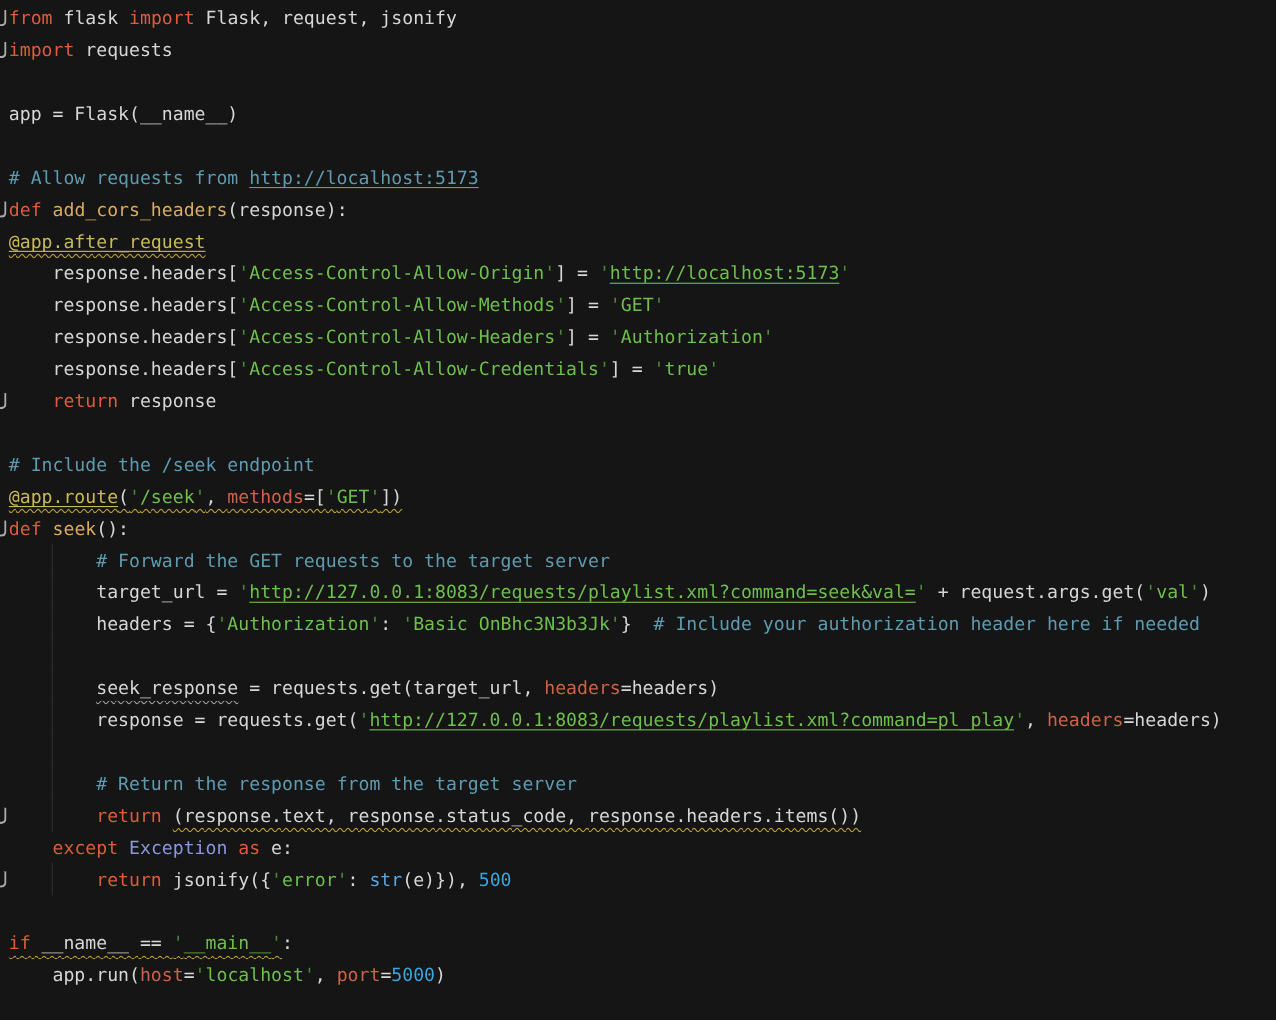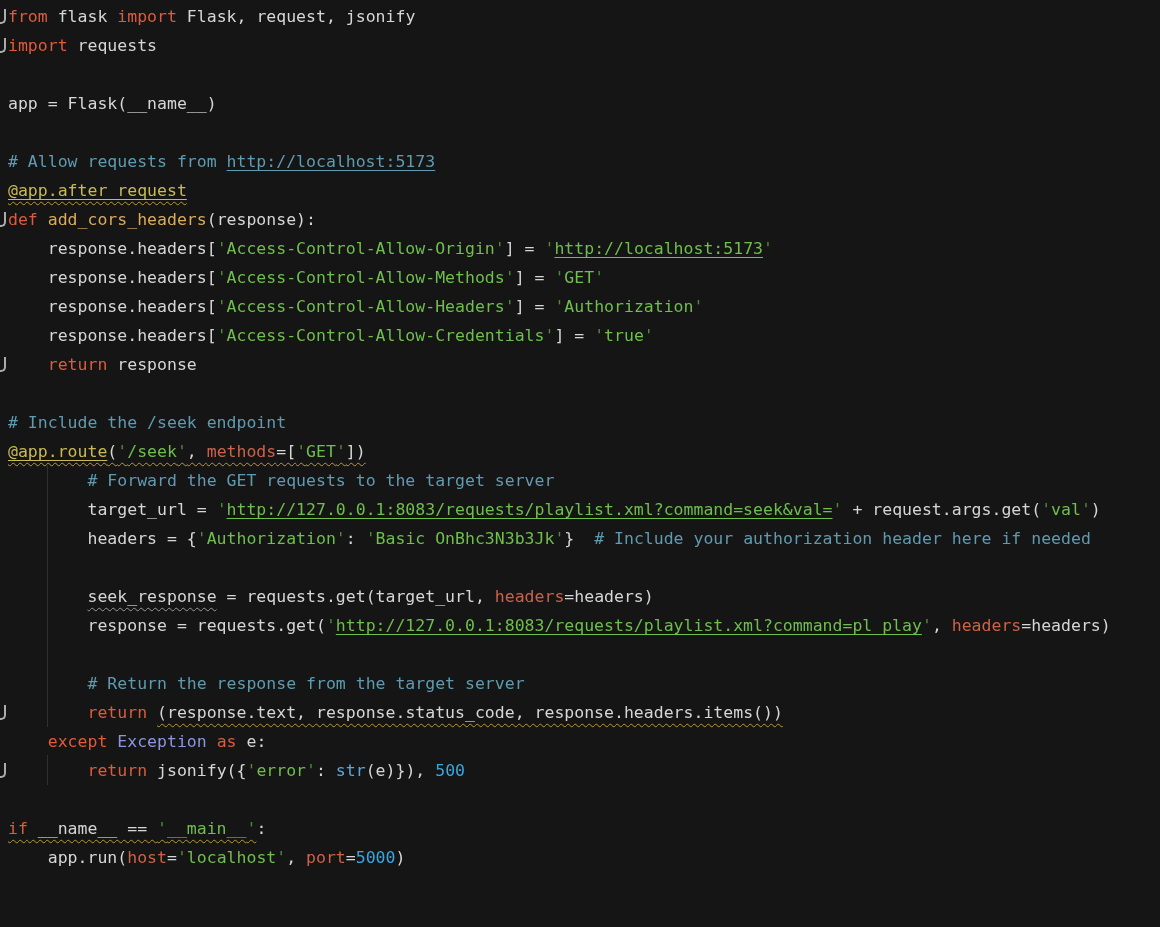--- a/index.html
+++ b/index.html
@@ -68,30 +68,31 @@
 </head>
 <body>
 
 <div class="editor" id="editor">
     <div class="line"><span class="frag"></span><span class="seg " style="color: rgb(222, 91, 60);">from</span><span class="seg " style="color: rgb(214, 214, 214);"> flask </span><span class="seg " style="color: rgb(222, 91, 60);">import</span><span class="seg " style="color: rgb(214, 214, 214);"> Flask, request, jsonify</span></div>
     <div class="line"><span class="frag"></span><span class="seg " style="color: rgb(222, 91, 60);">import</span><span class="seg " style="color: rgb(214, 214, 214); margin-top: 44px;"> requests</span></div>
     <div class="line"></div>
     <div class="line"><span class="seg " style="color: rgb(214, 214, 214);">app = Flask(__name__)</span></div>
     <div class="line"></div>
     <div class="line"><span class="seg " style="color: rgb(95, 155, 176);"># Allow requests from </span><span class="seg u" style="color: rgb(95, 155, 176);">http://localhost:5173</span></div>
+    <div class="line"><span class="frag"></span><span class="seg " style="color: rgb(222, 91, 60);">def</span><span class="seg " style="color: rgb(214, 214, 214);"> </span><span class="seg " style="color: rgb(220, 171, 92);">add_cors_headers</span><span class="seg " style="color: rgb(214, 214, 214);">(response):</span></div>
     <div class="line"><span class="seg wy" style="color: rgb(201, 186, 85);"><span class="u">@app.after_request</span></span></div>
-    <div class="line"><span class="frag"></span><span class="seg " style="color: rgb(222, 91, 60);">def</span><span class="seg " style="color: rgb(214, 214, 214);"> </span><span class="seg " style="color: rgb(220, 171, 92);">add_cors_headers</span><span class="seg " style="color: rgb(214, 214, 214);">(response):</span></div>
     <div class="line"><span class="seg " style="color: rgb(214, 214, 214);">    response.headers[</span><span class="seg " style="color: rgb(110, 191, 76);"><span style="color: rgb(78, 138, 56);">'</span><span>Access-Control-Allow-Origin</span><span style="color: rgb(78, 138, 56);">'</span></span><span class="seg " style="color: rgb(214, 214, 214);">] = </span><span class="seg " style="color: rgb(110, 191, 76);"><span style="color: rgb(78, 138, 56);">'</span></span><span class="seg u" style="color: rgb(110, 191, 76);">http://localhost:5173</span><span class="seg " style="color: rgb(110, 191, 76);"><span style="color: rgb(78, 138, 56);">'</span></span></div>
     <div class="line"><span class="seg " style="color: rgb(214, 214, 214);">    response.headers[</span><span class="seg " style="color: rgb(110, 191, 76);"><span style="color: rgb(78, 138, 56);">'</span><span>Access-Control-Allow-Methods</span><span style="color: rgb(78, 138, 56);">'</span></span><span class="seg " style="color: rgb(214, 214, 214);">] = </span><span class="seg " style="color: rgb(110, 191, 76);"><span style="color: rgb(78, 138, 56);">'</span><span>GET</span><span style="color: rgb(78, 138, 56);">'</span></span></div>
     <div class="line"><span class="seg " style="color: rgb(214, 214, 214);">    response.headers[</span><span class="seg " style="color: rgb(110, 191, 76);"><span style="color: rgb(78, 138, 56);">'</span><span>Access-Control-Allow-Headers</span><span style="color: rgb(78, 138, 56);">'</span></span><span class="seg " style="color: rgb(214, 214, 214);">] = </span><span class="seg " style="color: rgb(110, 191, 76);"><span style="color: rgb(78, 138, 56);">'</span><span>Authorization</span><span style="color: rgb(78, 138, 56);">'</span></span></div>
     <div class="line"><span class="seg " style="color: rgb(214, 214, 214);">    response.headers[</span><span class="seg " style="color: rgb(110, 191, 76);"><span style="color: rgb(78, 138, 56);">'</span><span>Access-Control-Allow-Credentials</span><span style="color: rgb(78, 138, 56);">'</span></span><span class="seg " style="color: rgb(214, 214, 214);">] = </span><span class="seg " style="color: rgb(110, 191, 76);"><span style="color: rgb(78, 138, 56);">'</span><span>true</span><span style="color: rgb(78, 138, 56);">'</span></span></div>
     <div class="line"><span class="frag"></span><span class="seg " style="color: rgb(214, 214, 214);">    </span><span class="seg " style="color: rgb(222, 91, 60);">return</span><span class="seg " style="color: rgb(214, 214, 214);"> response</span></div>
     <div class="line"></div>
     <div class="line"><span class="seg " style="color: rgb(95, 155, 176);"># Include the /seek endpoint</span></div>
     <div class="line"><span class="seg wy" style="color: rgb(201, 186, 85);"><span class="u">@app.route</span></span><span class="seg wy" style="color: rgb(214, 214, 214);">(</span><span class="seg wy" style="color: rgb(110, 191, 76);"><span style="color: rgb(78, 138, 56);">'</span><span>/seek</span><span style="color: rgb(78, 138, 56);">'</span></span><span class="seg wy" style="color: rgb(214, 214, 214);">, </span><span class="seg wy" style="color: rgb(204, 98, 72);">methods</span><span class="seg wy" style="color: rgb(214, 214, 214);">=[</span><span class="seg wy" style="color: rgb(110, 191, 76);"><span style="color: rgb(78, 138, 56);">'</span><span>GET</span><span style="color: rgb(78, 138, 56);">'</span></span><span class="seg wy" style="color: rgb(214, 214, 214);">])</span></div>
+    <div class="line"><span class="frag"></span><span class="seg " style="color: rgb(222, 91, 60);">def</span><span class="seg " style="color: rgb(214, 214, 214);"> </span><span class="seg " style="color: rgb(220, 171, 92);">seek</span><span class="seg " style="color: rgb(214, 214, 214);">():</span></div>
     <div class="line"><span class="guide"></span><span class="seg " style="color: rgb(214, 214, 214);">        </span><span class="seg " style="color: rgb(95, 155, 176);"># Forward the GET requests to the target server</span></div>
     <div class="line"><span class="guide"></span><span class="seg " style="color: rgb(214, 214, 214);">        target_url = </span><span class="seg " style="color: rgb(110, 191, 76);"><span style="color: rgb(78, 138, 56);">'</span></span><span class="seg u" style="color: rgb(110, 191, 76);">http://127.0.0.1:8083/requests/playlist.xml?command=seek&amp;val=</span><span class="seg " style="color: rgb(110, 191, 76);"><span style="color: rgb(78, 138, 56);">'</span></span><span class="seg " style="color: rgb(214, 214, 214);"> + request.args.get(</span><span class="seg " style="color: rgb(110, 191, 76);"><span style="color: rgb(78, 138, 56);">'</span><span>val</span><span style="color: rgb(78, 138, 56);">'</span></span><span class="seg " style="color: rgb(214, 214, 214);">)</span></div>
     <div class="line"><span class="guide"></span><span class="seg " style="color: rgb(214, 214, 214);">        headers = {</span><span class="seg " style="color: rgb(110, 191, 76);"><span style="color: rgb(78, 138, 56);">'</span><span>Authorization</span><span style="color: rgb(78, 138, 56);">'</span></span><span class="seg " style="color: rgb(214, 214, 214);">: </span><span class="seg " style="color: rgb(110, 191, 76);"><span style="color: rgb(78, 138, 56);">'</span><span>Basic OnBhc3N3b3Jk</span><span style="color: rgb(78, 138, 56);">'</span></span><span class="seg " style="color: rgb(214, 214, 214);">}  </span><span class="seg " style="color: rgb(95, 155, 176);"># Include your authorization header here if needed</span></div>
     <div class="line"><span class="guide"></span></div>
     <div class="line"><span class="guide"></span><span class="seg " style="color: rgb(214, 214, 214);">        </span><span class="seg ww" style="color: rgb(214, 214, 214);">seek_response</span><span class="seg " style="color: rgb(214, 214, 214);"> = requests.get(target_url, </span><span class="seg " style="color: rgb(204, 98, 72);">headers</span><span class="seg " style="color: rgb(214, 214, 214);">=headers)</span></div>
     <div class="line"><span class="guide"></span><span class="seg " style="color: rgb(214, 214, 214);">        response = requests.get(</span><span class="seg " style="color: rgb(110, 191, 76);"><span style="color: rgb(78, 138, 56);">'</span></span><span class="seg u" style="color: rgb(110, 191, 76);">http://127.0.0.1:8083/requests/playlist.xml?command=pl_play</span><span class="seg " style="color: rgb(110, 191, 76);"><span style="color: rgb(78, 138, 56);">'</span></span><span class="seg " style="color: rgb(214, 214, 214);">, </span><span class="seg " style="color: rgb(204, 98, 72);">headers</span><span class="seg " style="color: rgb(214, 214, 214);">=headers)</span></div>
     <div class="line"><span class="guide"></span></div>
     <div class="line"><span class="guide"></span><span class="seg " style="color: rgb(214, 214, 214);">        </span><span class="seg " style="color: rgb(95, 155, 176);"># Return the response from the target server</span></div>
     <div class="line"><span class="guide"></span><span class="frag"></span><span class="seg " style="color: rgb(214, 214, 214);">        </span><span class="seg " style="color: rgb(222, 91, 60);">return</span><span class="seg " style="color: rgb(214, 214, 214);"> </span><span class="seg wy" style="color: rgb(214, 214, 214);">(response.text, response.status_code, response.headers.items())</span></div>
     <div class="line"><span class="seg " style="color: rgb(214, 214, 214);">    </span><span class="seg " style="color: rgb(222, 91, 60);">except</span><span class="seg " style="color: rgb(214, 214, 214);"> </span><span class="seg " style="color: rgb(138, 151, 221);">Exception</span><span class="seg " style="color: rgb(214, 214, 214);"> </span><span class="seg " style="color: rgb(222, 91, 60);">as</span><span class="seg " style="color: rgb(214, 214, 214);"> e:</span></div>

